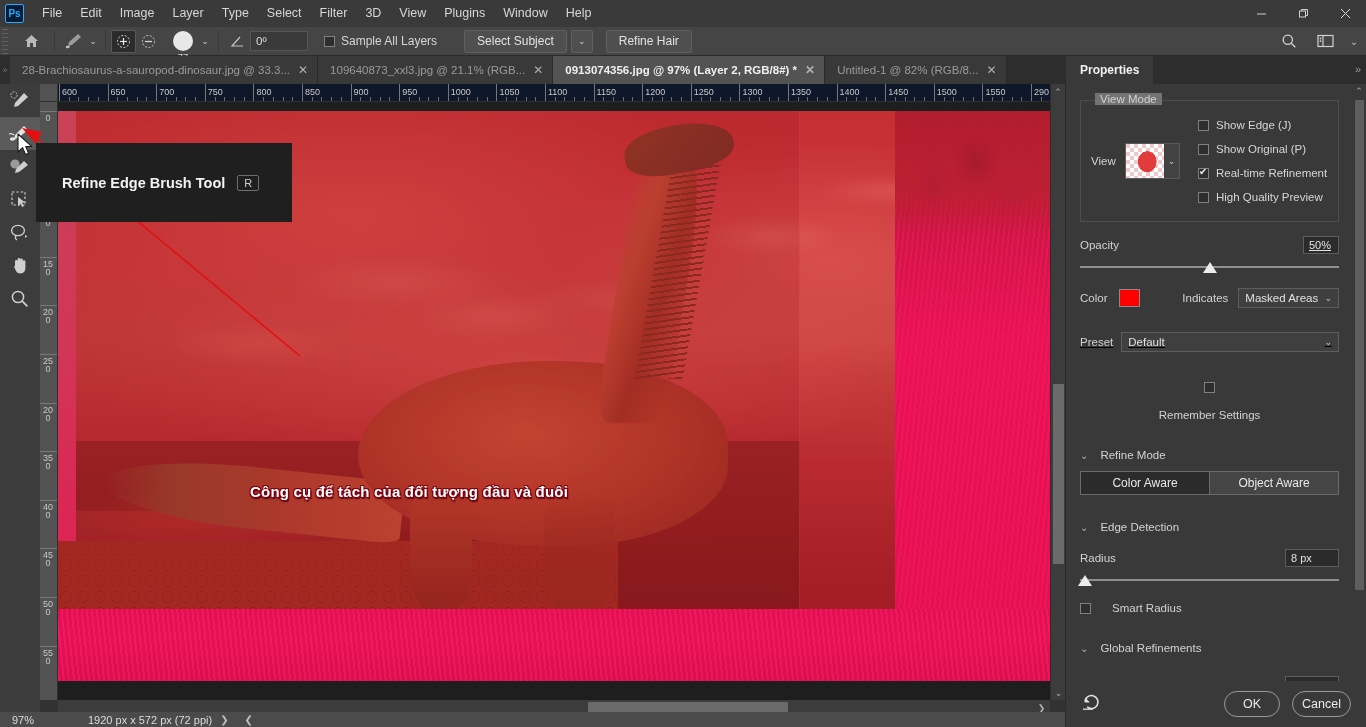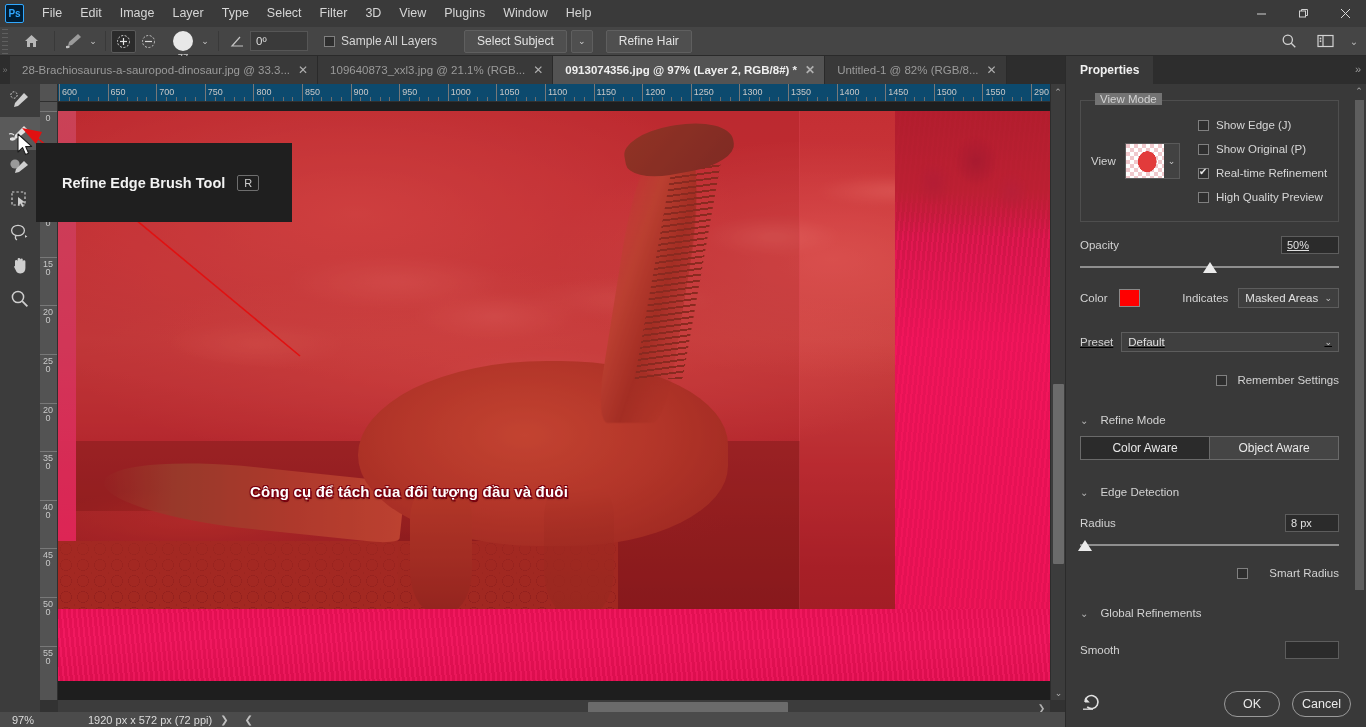--- a/index.html
+++ b/index.html
@@ -121,21 +121,21 @@
   .tool.active { background:#5a5a5a; }
   .tool svg { display:block; }
 
   
   .ruler-corner {
     position:absolute; left:40px; top:84px; width:18px; height:18px; background:#535353;
     border-right:1px solid #2f2f2f; border-bottom:1px solid #2f2f2f;
   }
   .hruler {
     position:absolute; left:58px; top:84px; width:992px; height:18px;
-    background:#0c4a6e; border-bottom:1px solid #2f2f2f; overflow:hidden;
+    background:#0f172a; border-bottom:1px solid #2f2f2f; overflow:hidden;
   }
   .hruler .tick {
     position:absolute; top:0; width:1px; height:18px; background:#787878;
   }
   .hruler .minor { position:absolute; bottom:0; width:1px; height:4px; background:#6e6e6e; }
   .hruler .lbl {
     position:absolute; top:3px; font-size:9px; color:#c8c8c8;
     font-family:"Liberation Sans", sans-serif;
   }
   .vruler {
@@ -356,21 +356,21 @@
       conic-gradient(#ffffff 0 25%, #f0c8cc 0 50%, #ffffff 0 75%, #f0c8cc 0);
     background-size:100% 100%, 8px 8px;
   }
   .view-thumb-caret {
     width:15px; background:#424242; display:flex; align-items:center; justify-content:center;
     color:#c6c6c6; font-size:9px;
   }
   .vm-checks { margin-left:18px; flex:1; }
   .vm-row { display:flex; align-items:center; gap:7px; height:24px; font-size:11.5px; color:#d6d6d6; }
 
-  .row { display:flex; align-items:center; margin-top:14px;justify-content:flex-end; }
+  .row { display:flex; align-items:center; margin-top:14px; }
   .lbl { font-size:11.5px; color:#d2d2d2; }
   .valuebox {
     background:#2b2b2b; border:1px solid #5d5d5d; color:#e0e0e0;
     height:18px; line-height:16px; font-size:11px; padding:0 5px; text-align:left;
   }
   .slider { position:relative; height:10px; margin-top:8px; }
   .slider .track { position:absolute; left:0; right:0; top:4px; height:2px; background:#8f8f8f; }
   .slider .knob {
     position:absolute; top:0; width:0; height:0;
     border-left:7px solid transparent; border-right:7px solid transparent;
@@ -823,21 +823,21 @@
             <div class="vm-row">
               <span class="cbox"></span>
               <span>High Quality Preview</span>
             </div>
           </div>
         </div>
       </div>
 
       <div class="row" style="justify-content:space-between;">
         <span class="lbl">Opacity</span>
-        <span class="valuebox" style="width:58px;text-decoration:underline;">50%</span>
+        <span class="valuebox" style="width:36px;text-decoration:underline;">50%</span>
       </div>
       <div class="slider">
         <div class="track"></div>
         <div class="knob" id="opacity-knob" style="left: calc(50% - 7px);"></div>
       </div>
 
       <div class="row" style="margin-top:16px;">
         <span class="lbl">Color</span>
         <span class="swatch" id="mask-swatch" style="margin-left: 12px; background: rgb(255, 0, 0);"></span>
         <span class="lbl" style="margin-left:42px;">Indicates</span>
@@ -848,21 +848,21 @@
       </div>
 
       <div class="row" style="margin-top:24px;text-decoration:underline;">
         <span class="lbl">Preset</span>
         <span class="selectbox" style="margin-left:8px;flex:1;">
           <span>Default</span>
           <span class="cv">⌄</span>
         </span>
       </div>
 
-      <div class="row" style="gap:10px;margin-top:22px;">
+      <div class="row" style="gap:16px;margin-top:30px;flex-direction:column;">
         <span class="cbox"></span>
         <span class="lbl">Remember Settings</span>
       </div>
 
       <div class="section-head" style="margin-top:28px;">
         <span class="cv">⌄</span>
         <span>Refine Mode</span>
       </div>
       <div class="segmented">
         <div class="seg active">Color Aware</div>

